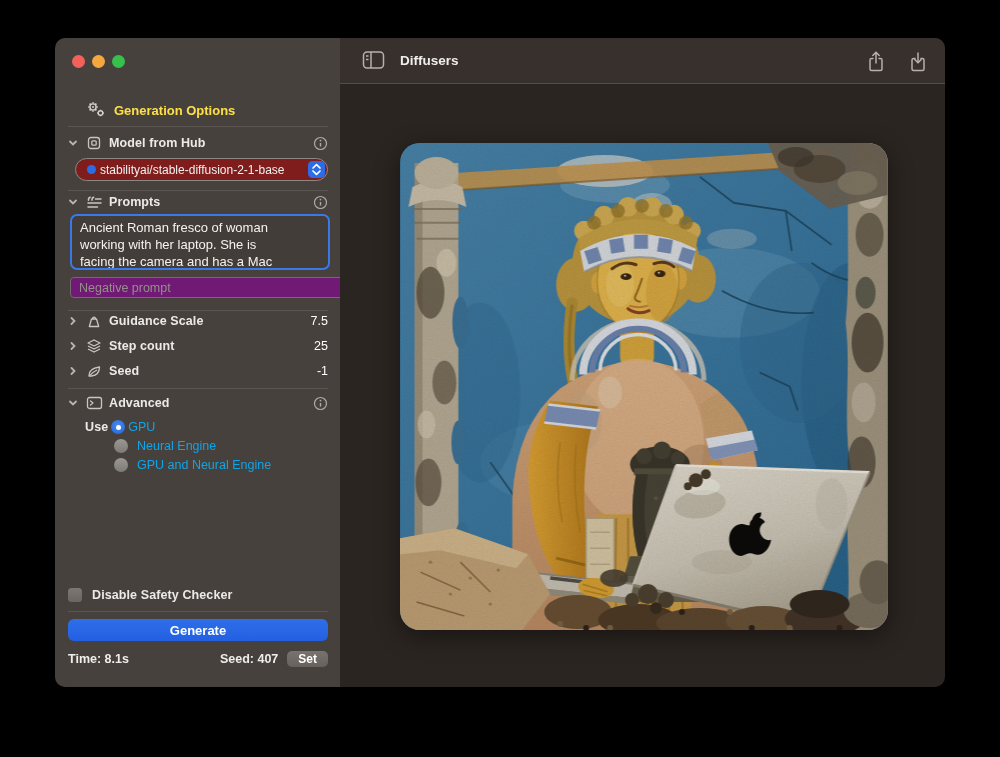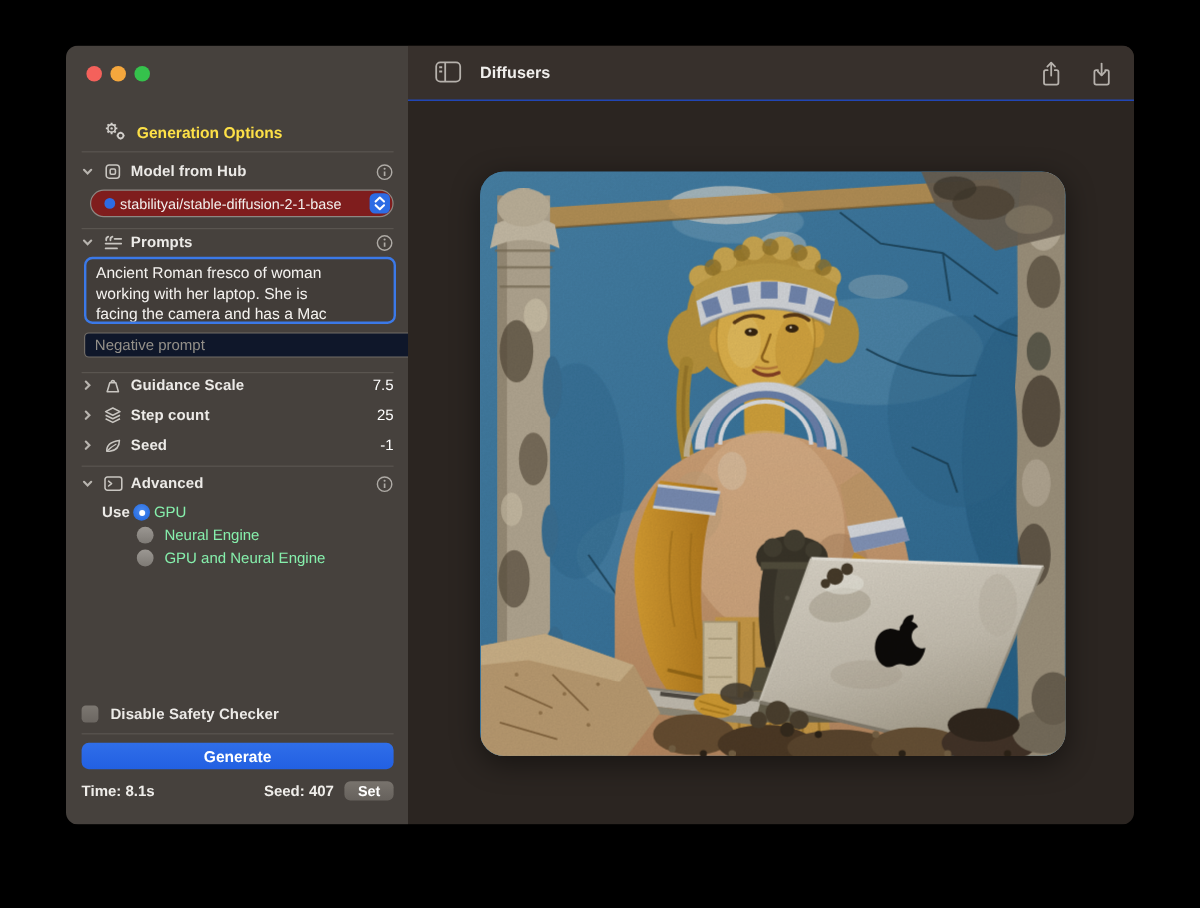--- a/index.html
+++ b/index.html
@@ -33,30 +33,30 @@
   .dropdown .dot { width:9px; height:9px; border-radius:50%; background:#2d6ce4; flex:none; }
   .dropdown .dval { color:#f2f0ed; font-size:12px; white-space:nowrap; }
   .dropdown .stepper { position:absolute; right:2.5px; top:2px; width:17px; height:16.5px;
     background:#2d6ce4; border-radius:4.5px; display:flex; align-items:center; justify-content:center; }
 
   .prompt-box { position:absolute; left:15px; top:176px; width:260px; height:56px;
     background:#423d39; border:2.5px solid #3b79e8; border-radius:7px;
     padding:3px 8px; overflow:hidden; }
   .prompt-box .ptext { color:#f4f2ef; font-size:13px; line-height:17px; max-width:212px; }
   .neg-box { position:absolute; left:15px; top:239px; width:300px; height:21px;
-    background:#0f172a; border:1.5px solid #716c66; border-radius:4px;
+    background:#701a75; border:1.5px solid #716c66; border-radius:4px;
     display:flex; align-items:center; padding:0 8px; }
   .neg-box .ph { color:#949089; font-size:12.5px; }
 
   .radio { width:14px; height:14px; border-radius:50%; flex:none; }
   .radio.on { background:radial-gradient(circle at 50% 40%, #4b8bf0, #1c63dd);
     display:flex; align-items:center; justify-content:center; }
   .radio.on .pip { width:5px; height:5px; border-radius:50%; background:#fff; }
   .radio.off { background:linear-gradient(#9b9792,#7e7a75); }
-  .optlbl { font-size:12.5px; color:#86efac; }
+  .optlbl { font-size:12.5px; color:#0ea5e9; }
 
   .checkbox { width:14px; height:14px; border-radius:3.5px;
     background:linear-gradient(#7c7771,#6b6661); flex:none; }
 
   .gen-btn { position:absolute; left:13px; top:581px; width:260px; height:22px;
     background:linear-gradient(#2f6ee9,#2260e2); border-radius:6px; border:none;
     color:#fff; font-size:13px; font-weight:700; display:flex;
     align-items:center; justify-content:center; font-family:inherit; }
 
   .status { position:absolute; left:13px; right:12px; top:611px; height:20px;

